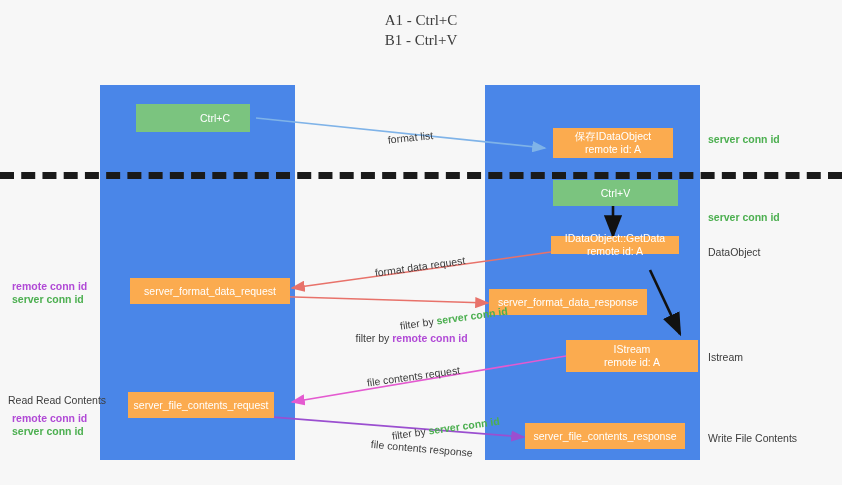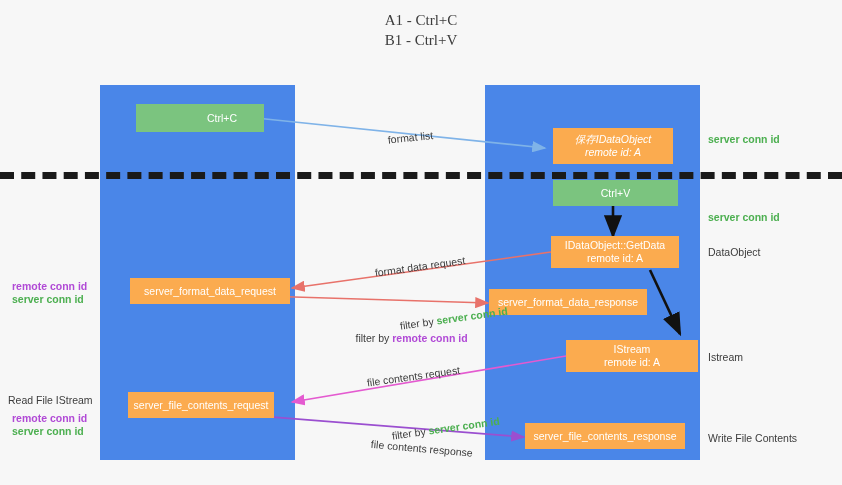--- a/index.html
+++ b/index.html
@@ -107,34 +107,34 @@
 
     <path d="M132,292 L488,303" stroke="#e8726a" stroke-width="1.6" fill="none" marker-end="url(#ar-red)"></path>
 
     <path d="M566,356 L292,402" stroke="#e45ad0" stroke-width="1.6" fill="none" marker-end="url(#ar-pink)"></path>
 
     <path d="M132,406 L524,437" stroke="#9b4fd0" stroke-width="1.6" fill="none" marker-end="url(#ar-purple)"></path>
   </svg>
 
   <div class="dashline" style="top:172px;"></div>
 
-  <div class="node green" style="left:136px; top:104px; width:128px; height:28px;padding-left:44px;">
+  <div class="node green" style="left:136px; top:104px; width:114px; height:28px;padding-left:44px;">
     <span>Ctrl+C</span>
   </div>
 
-  <div class="node orange" style="left:553px; top:128px; width:120px; height:36px;font-style:italic;">
+  <div class="node orange" style="left:553px; top:128px; width:120px; height:30px;">
     <span>保存IDataObject</span>
     <span>remote id: A</span>
   </div>
 
   <div class="node green" style="left:553px; top:180px; width:125px; height:26px;">
     <span>Ctrl+V</span>
   </div>
 
-  <div class="node orange" style="left:551px; top:236px; width:128px; height:32px;">
+  <div class="node orange" style="left:551px; top:236px; width:128px; height:18px;">
     <span>IDataObject::GetData</span>
     <span>remote id: A</span>
   </div>
 
   <div class="node orange" style="left:566px; top:340px; width:132px; height:32px;">
     <span>IStream</span>
     <span>remote id: A</span>
   </div>
 
   <div class="node orange" style="left:489px; top:289px; width:158px; height:26px;">
@@ -186,17 +186,17 @@
 
   <div class="lbl green" style="left:708px; top:132px;">server conn id</div>
   <div class="lbl green" style="left:708px; top:210px;">server conn id</div>
   <div class="lbl right" style="left:708px; top:245px;">DataObject</div>
   <div class="lbl right" style="left:708px; top:350px;">Istream</div>
   <div class="lbl right" style="left:708px; top:431px;text-align:center;">Write File Contents</div>
 
   <div class="lbl purple" style="left:12px; top:279px;">remote conn id</div>
   <div class="lbl green" style="left:12px; top:292px;">server conn id</div>
 
-  <div class="lbl dark" style="left:8px; top:393px;">Read File IStream</div>
+  <div class="lbl dark" style="left:8px; top:393px;">Read Read Contents</div>
   <div class="lbl purple" style="left:12px; top:411px;">remote conn id</div>
   <div class="lbl green" style="left:12px; top:424px;">server conn id</div>
 
 </div>
 
 </body></html>

